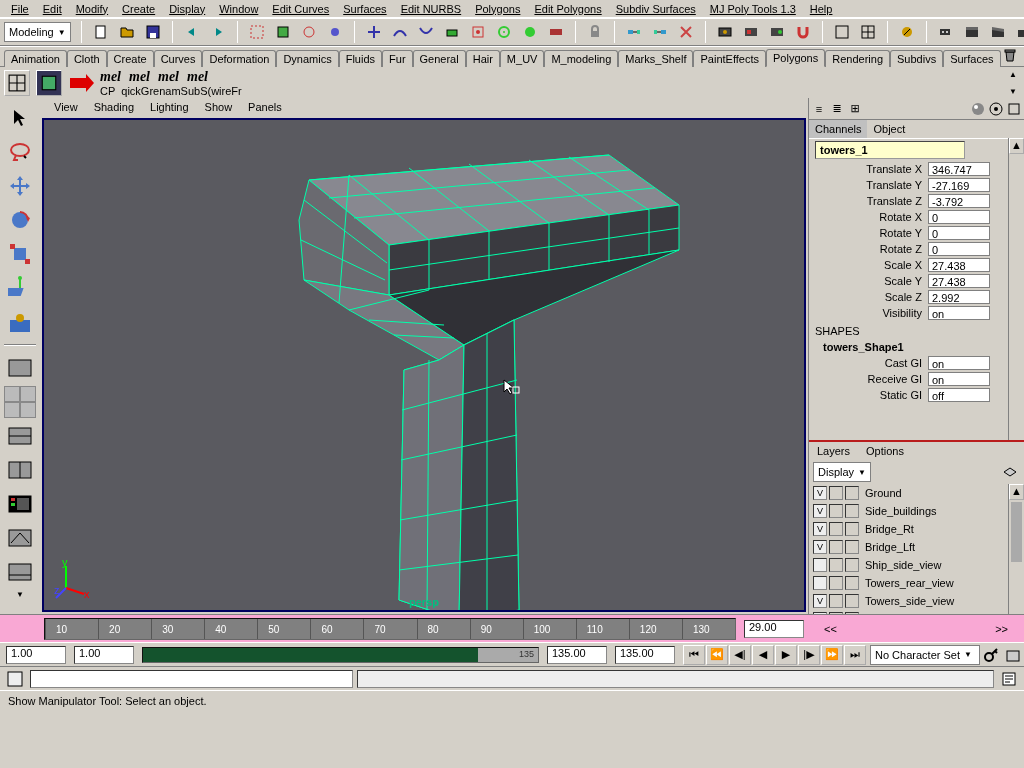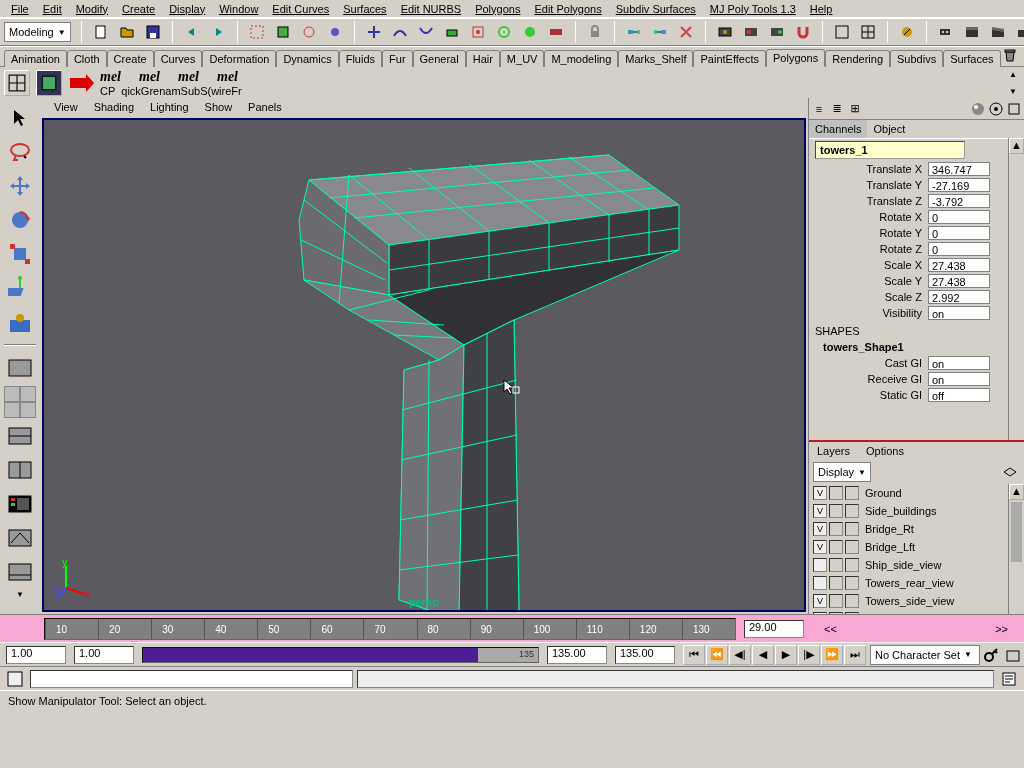--- a/index.html
+++ b/index.html
@@ -65,21 +65,21 @@
 
 
 .timeline { height: 28px; background: #f9a8d4; display: flex; align-items: center; border-top: 1px solid #808080; }
 .time-scrub { flex:1; height: 22px; background: #808080; margin: 0 4px; border: 1px inset #666; position: relative; }
 .time-ticks { display: flex; position: absolute; inset: 0; }
 .time-ticks span { flex:1; color: #fff; font-size: 10px; padding-left: 10px; border-left: 1px solid #555; line-height: 22px; }
 .time-field { width: 60px; height: 18px; background: #fff; border: 1px inset #888; padding: 0 4px; margin: 0 4px; }
 .play-ctrl { display: flex; gap: 1px; margin: 0 4px; }
 .play-ctrl .pbtn { width: 22px; height: 20px; background: #d4d0c8; border: 1px outset #fff; display: flex; align-items: center; justify-content: center; }
 .range-row { height: 24px; display: flex; align-items: center; background: #d4d0c8; border-top: 1px solid #fff; }
-.range-bar { flex:1; height: 16px; background: #4c1d95; margin: 0 4px; border: 1px inset #666; position: relative; }
+.range-bar { flex:1; height: 16px; background: #14532d; margin: 0 4px; border: 1px inset #666; position: relative; }
 .range-thumb { position: absolute; right: 0; top: 0; bottom: 0; width: 60px; background: #aaa; }
 .cmdline { height: 24px; display: flex; align-items: center; border-top: 1px solid #808080; padding: 0 4px; gap: 4px; }
 .cmdline input { flex:1; height: 18px; border: 1px inset #888; background: #fff; padding: 0 4px; }
 .helpline { height: 20px; display: flex; align-items: center; padding: 0 8px; border-top: 1px solid #fff; }
 .lt-icons { display: flex; align-items: center; padding: 2px; gap: 2px; border-bottom: 1px solid #808080; height: 22px; }
 .lg-ic { width: 16px; height: 16px; display: flex; align-items: center; justify-content: center; }
 .nav-arrows { width: 216px; display: flex; justify-content: space-between; padding: 0 16px; }
 </style>
 </head>
 <body>
@@ -353,21 +353,21 @@
   </div>
   <div style="width:26px;height:26px;border:1px outset #fff;background:#335;display:flex;align-items:center;justify-content:center">
     <svg width="18" height="18" viewBox="0 0 16 16">
         <rect x="2" y="2" width="12" height="12" fill="#4a6" stroke="#000"></rect>
       </svg>
   </div>
   <svg width="26" height="26" viewBox="0 0 26 26">
       <path d="M2 8 L18 8 L18 4 L26 13 L18 22 L18 18 L2 18 Z" fill="#d00"></path>
     </svg>
   <div style="display:flex;flex-direction:column">
-    <div style="display:flex;gap:18px">
+    <div style="display:flex;gap:8px">
       <span class="mel">mel</span>
       <span class="mel">mel</span>
       <span class="mel">mel</span>
       <span class="mel">mel</span>
     </div>
     <div style="display:flex;gap:6px;font-size:9px">
       <span>CP</span>
       <span>qickGrenamSubS(wireFr</span>
     </div>
   </div>

